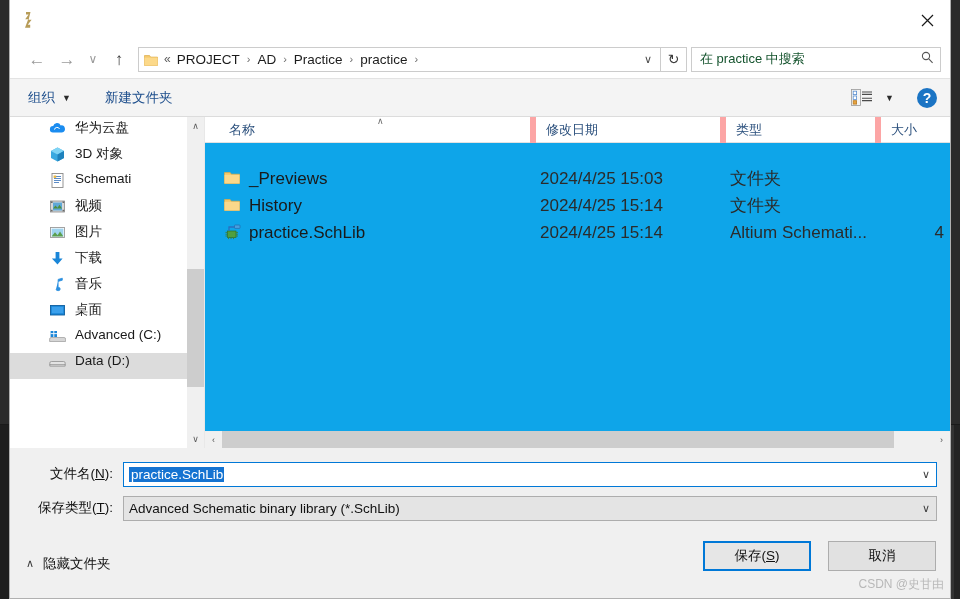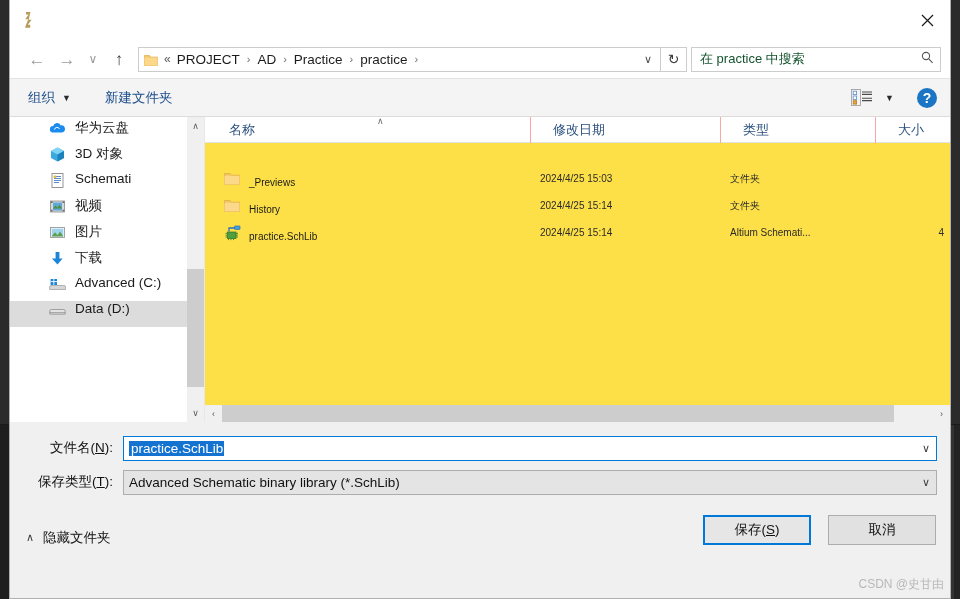--- a/index.html
+++ b/index.html
@@ -180,44 +180,44 @@
     height: 17px; display: flex; align-items: center; justify-content: center;
     color: #5a5a5a; font-size: 9px;
   }
   .vscroll .thumb {
     position: absolute; left: 0; width: 17px; background: #cdcdcd;
   }
 
   
   .filepane {
     flex: 1 1 auto; display: flex; flex-direction: column; min-width: 0;
-    background: #fde047; position: relative;
+    background: #0ea5e9; position: relative;
   }
   .col-head {
     height: 26px; min-height: 26px; display: flex; align-items: center;
     border-bottom: 1px solid #e2e2e2;
     background: #fff;
     position: relative;
   }
   .col {
-    font-size: 13px; color: #2a4f7c; padding-left: 22px;
+    font-size: 13px; color: #2a4f7c; padding-left: 10px;
     height: 26px; display: flex; align-items: center;
-    border-left: 1px solid #fca5a5; cursor: default;
+    border-left: 6px solid #fca5a5; cursor: default;
   }
   .col:first-child { border-left: none; padding-left: 24px; }
   .sort-caret {
     position: absolute; left: 172px; top: -1px;
     font-size: 9px; color: #6a6a6a;
   }
   .rows { flex: 1 1 auto; overflow: hidden; padding-top: 4px; }
   .frow {
     height: 27px; display: flex; align-items: center; cursor: default;
   }
   .fcell {
-    font-size: 10px; color: #1a1a1a; display: flex; align-items: flex-end;
+    font-size: 17px; color: #1a1a1a; display: flex; align-items: flex-start;
     overflow: hidden; white-space: nowrap; margin-top: 36px;
   }
   .fcell.name { padding-left: 18px; }
   .fcell.date { color: #2b2b2b; padding-left: 10px; }
   .fcell.type { color: #2b2b2b; padding-left: 10px; }
   .fcell.size { color: #2b2b2b; justify-content: flex-end; padding-right: 6px; }
   .f-ico { width: 18px; height: 18px; margin-right: 8px; flex: 0 0 auto;
            display: flex; align-items: center; justify-content: center; }
 
   .hscroll {
@@ -457,21 +457,38 @@
 
         <div class="nav-item">
           <span class="nav-ico">
             <svg width="17" height="17" viewBox="0 0 17 17">
               <path d="M6.6 2 h3.8 v6.4 h3.2 L8.5 14.6 L2.9 8.4 h3.7 z" fill="#1a86d8"></path>
             </svg>
           </span>
           <span class="nav-label">下载</span>
         </div>
 
-
+        <div class="nav-item">
+          <span class="nav-ico">
+            <svg width="17" height="17" viewBox="0 0 17 17">
+              <path d="M7 13 a2.1 1.7 0 1 0 2.1 -1.7 V3.4 l4.2 -1.2 v2 L9.1 5.4" fill="#2a8fe0" stroke="#2a8fe0" stroke-width="0.8"></path>
+            </svg>
+          </span>
+          <span class="nav-label">音乐</span>
+        </div>
+
+        <div class="nav-item">
+          <span class="nav-ico">
+            <svg width="17" height="17" viewBox="0 0 17 17">
+              <rect x="1.5" y="3.5" width="14" height="9.5" fill="#1a86d8" stroke="#0e5e9e" stroke-width="0.9"></rect>
+              <rect x="2.8" y="4.8" width="11.4" height="6.4" fill="#3ba0ec"></rect>
+            </svg>
+          </span>
+          <span class="nav-label">桌面</span>
+        </div>
 
         <div class="nav-item">
           <span class="nav-ico">
             <svg width="17" height="17" viewBox="0 0 17 17">
               <path d="M2 9.5 h13 a1.6 1.6 0 0 1 1.6 1.6 v2.4 h-16 v-2.4 a1.6 1.6 0 0 1 1.4 -1.6z" fill="#d6d6d6" stroke="#9a9a9a" stroke-width="0.7"></path>
               <rect x="1.6" y="3" width="6.4" height="6" fill="#1a86d8"></rect>
               <path d="M1.6 5.6 h6.4 M4.8 3 v6" stroke="#ffffff" stroke-width="0.9"></path>
             </svg>
           </span>
           <span class="nav-label">Advanced (C:)</span>

